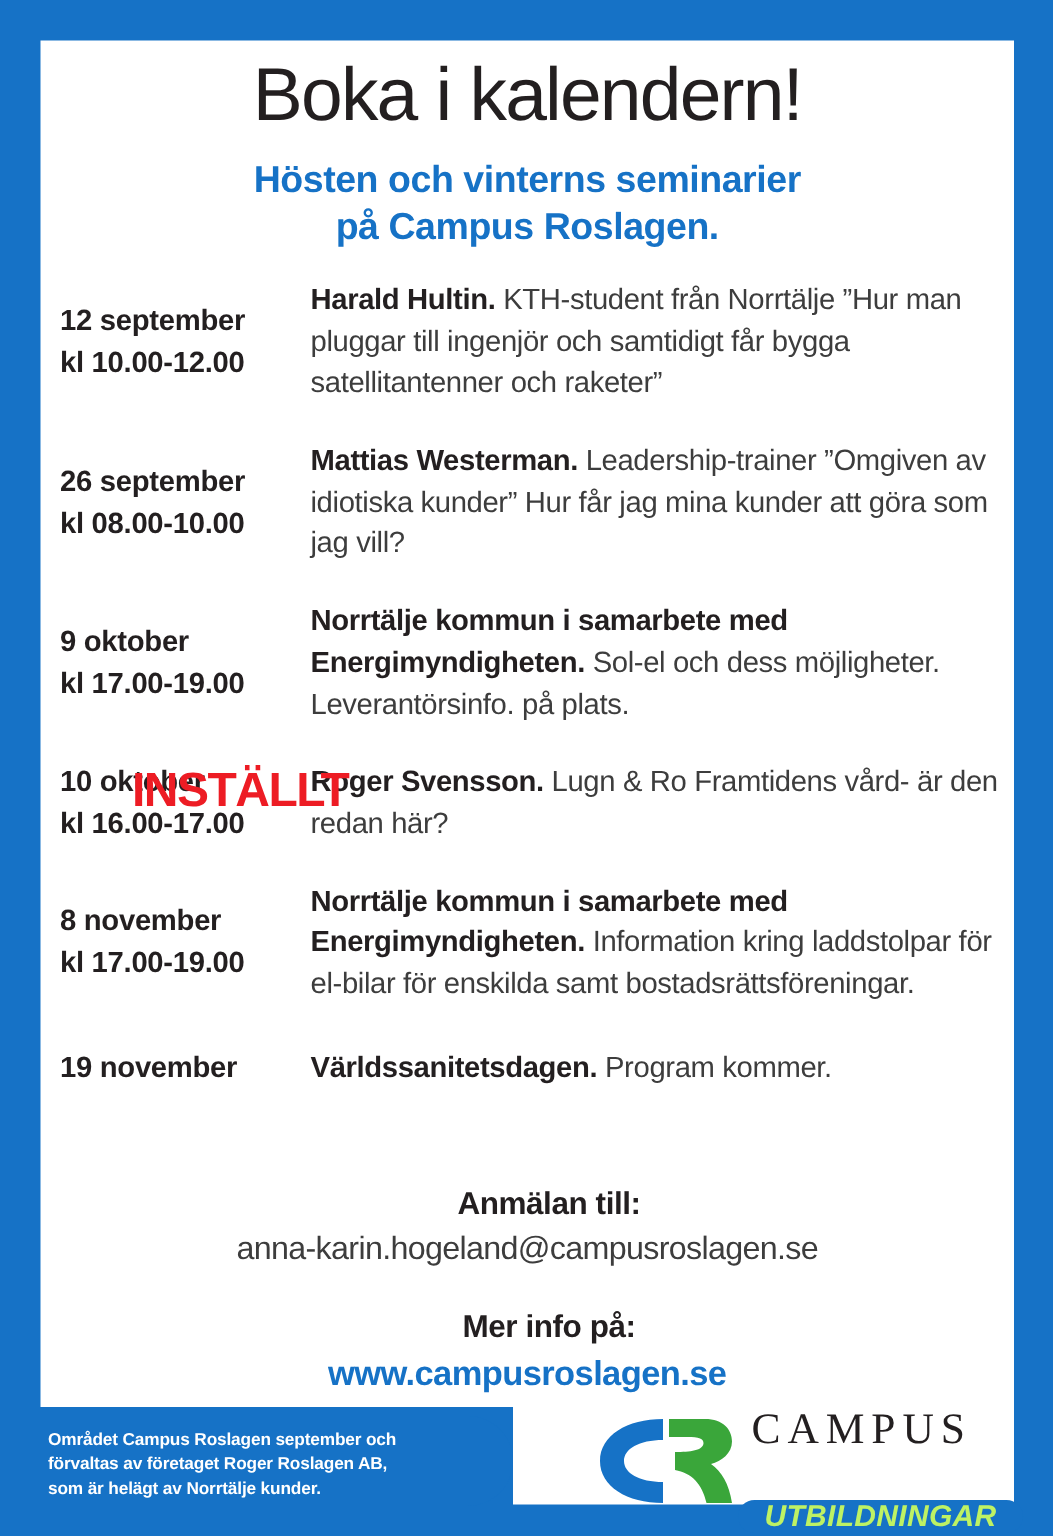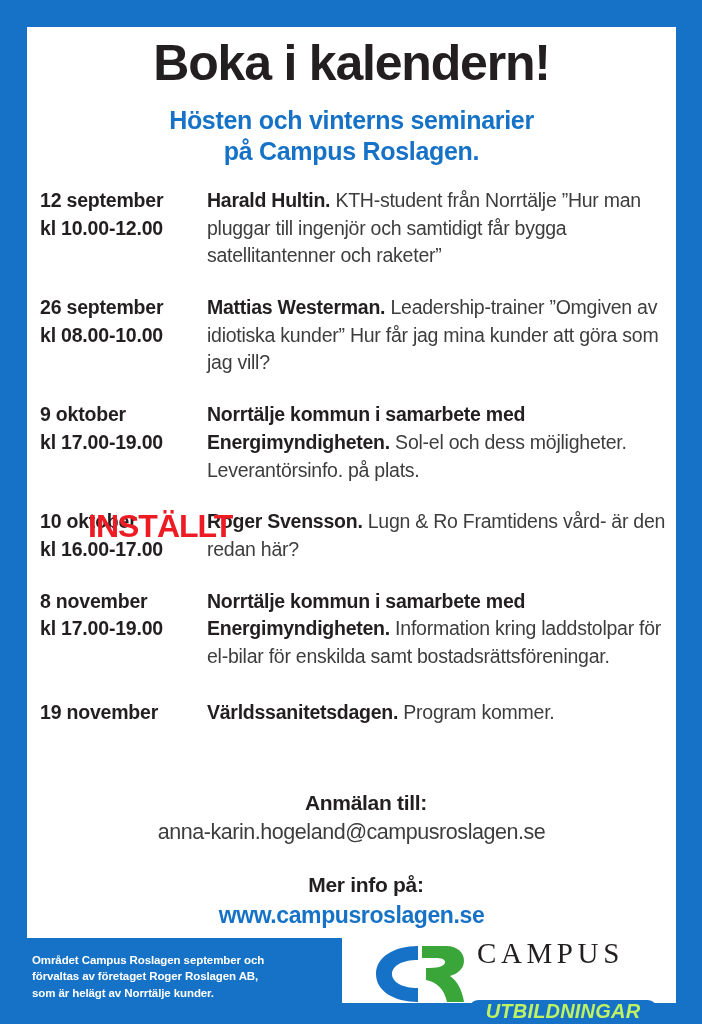--- a/index.html
+++ b/index.html
@@ -31,21 +31,21 @@
   }
 
   
   .title {
     position: absolute;
     left: 0;
     top: 10px;
     width: 649px;
     text-align: center;
     font-size: 50px;
-    font-weight: bold;
+    font-weight: normal;
     color: #231f20;
     letter-spacing: -1.2px;
     line-height: 1.05;
   }
   .subtitle {
     position: absolute;
     left: 0;
     top: 78px;
     width: 649px;
     text-align: center;
@@ -58,21 +58,21 @@
 
   
   .list {
     position: absolute;
     left: 0;
     top: 160px;
     width: 649px;
   }
   .entry {
     display: flex;
-    align-items: flex-start;
+    align-items: center;
     margin-bottom: 24px;
   }
   .entry .when {
     width: 180px;
     flex: 0 0 180px;
     padding-left: 13px;
     box-sizing: border-box;
     font-size: 19.5px;
     font-weight: bold;
     color: #231f20;
@@ -165,21 +165,21 @@
     left: 342px;
     top: 938px;
     width: 334px;
     height: 65px;
     background: #ffffff;
   }
 
   
   .logo {
     position: absolute;
-    left: 360px;
+    left: 384px;
     top: 938px;
     width: 302px;
     height: 86px;
     text-decoration: underline;
   }
   .logo-mark {
     position: absolute;
     left: 0;
     top: 5px;
     width: 110px;

